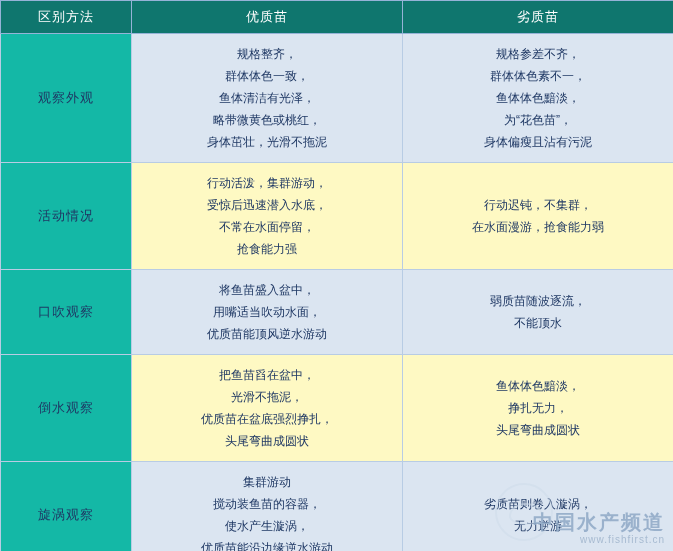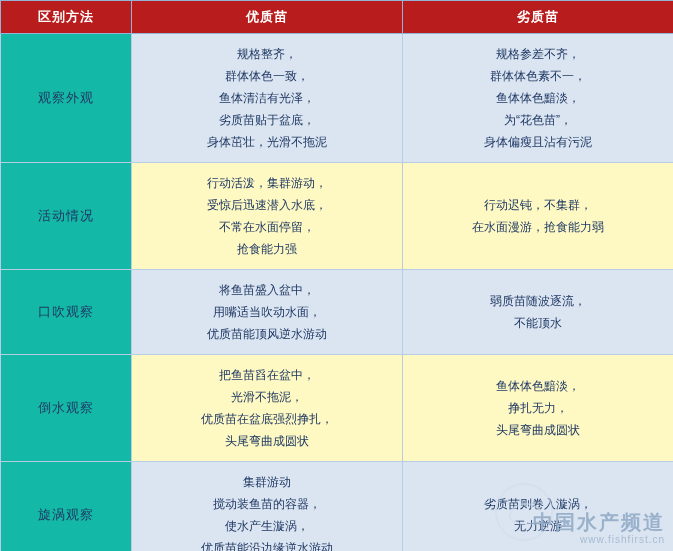--- a/index.html
+++ b/index.html
@@ -25,24 +25,24 @@
     border-collapse: collapse;
     table-layout: fixed;
     position: relative;
     z-index: 2;
   }
   table.cmp col.c1 { width: 131px; }
   table.cmp col.c2 { width: 271px; }
   table.cmp col.c3 { width: 271px; }
 
   thead th {
-    background: #b91c1c;
+    background: #0f766e;
     color: #ffffff;
     font-size: 13px;
-    font-weight: bold;
+    font-weight: normal;
     height: 30px;
     border: 1px solid #95b3d7;
     text-align: center;
     letter-spacing: 1px;
   }
   tbody td {
     border: 1px solid #b8cce4;
     vertical-align: middle;
     font-size: 12px;
     color: #1f3864;
@@ -138,21 +138,21 @@
       </tr>
     </thead>
     <tbody>
 
       <tr>
         <td class="label">观察外观</td>
         <td class="content">
           <span class="line">规格整齐，</span>
           <span class="line">群体体色一致，</span>
           <span class="line">鱼体清洁有光泽，</span>
-          <span class="line">劣质苗贴于盆底，</span>
+          <span class="line">略带微黄色或桃红，</span>
           <span class="line">身体茁壮，光滑不拖泥</span>
         </td>
         <td class="content">
           <span class="line">规格参差不齐，</span>
           <span class="line">群体体色素不一，</span>
           <span class="line">鱼体体色黯淡，</span>
           <span class="line">为“花色苗”，</span>
           <span class="line">身体偏瘦且沾有污泥</span>
         </td>
       </tr>

